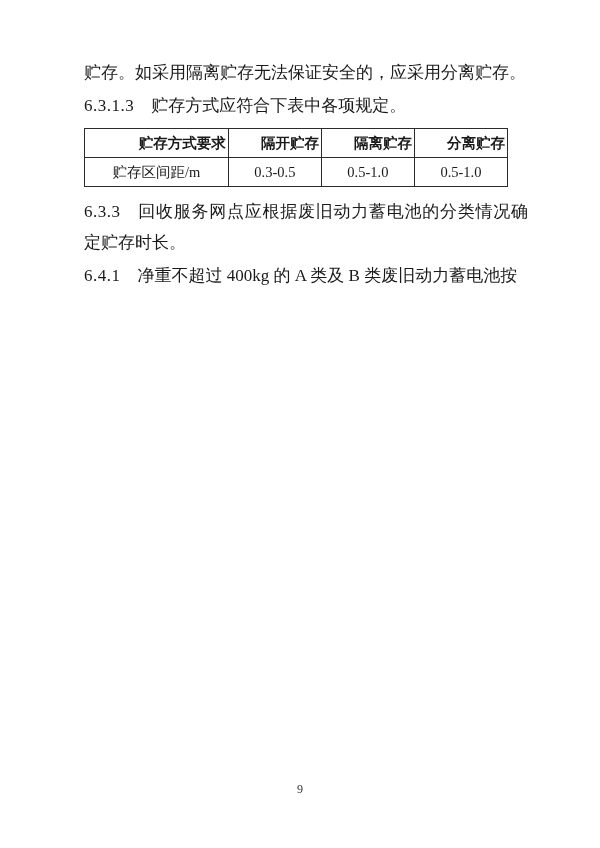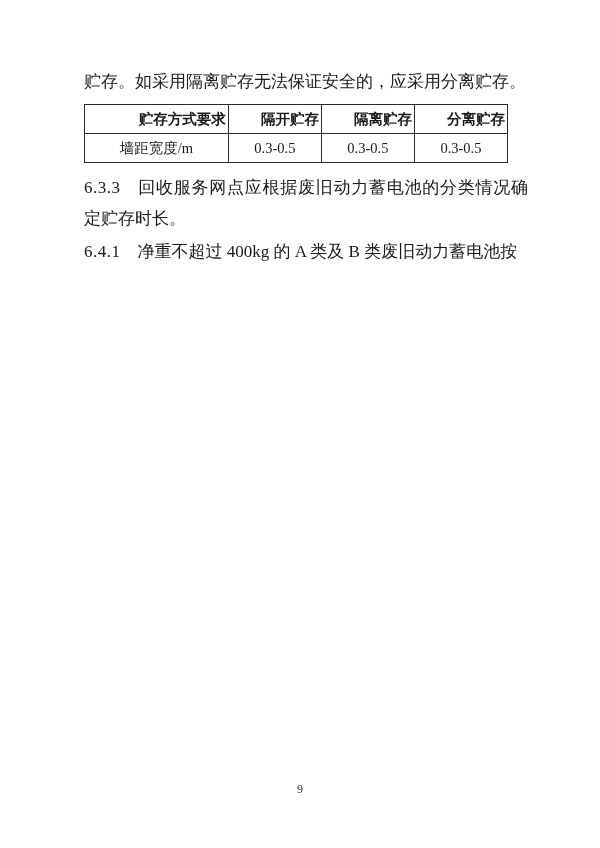--- a/index.html
+++ b/index.html
@@ -11,21 +11,21 @@
     position: relative;
     width: 600px;
     height: 848px;
     background: #ffffff;
     overflow: hidden;
     font-family: "Liberation Serif", "DejaVu Serif", serif;
     color: #1a1a1a;
   }
   .content {
     position: absolute;
-    top: 64px;
+    top: 55px;
     left: 84px;
     width: 444px;
   }
   p.para {
     margin: 2px 0;
     font-size: 17px;
     line-height: 31px;
     text-align: justify;
     text-justify: inter-ideograph;
     color: #1a1a1a;
@@ -69,42 +69,45 @@
 </head>
 <body>
 
 <div class="page">
   <div class="content">
 
     <p class="para">
       <span>贮存。如采用隔离贮存无法保证安全的，应采用分离贮存。</span>
     </p>
 
+    <p class="para">
+      <span class="sec-num">6.3.1.3</span><span>贮存方式应符合下表中各项规定。</span>
+    </p>
 
     <table class="spec-table">
       <colgroup>
         <col style="width:34%">
         <col style="width:22%">
         <col style="width:22%">
         <col style="width:22%">
       </colgroup>
       <thead>
         <tr>
           <th>贮存方式要求</th>
           <th>隔开贮存</th>
           <th>隔离贮存</th>
           <th>分离贮存</th>
         </tr>
       </thead>
       <tbody>
         <tr>
-          <td>墙距宽度/m</td>
+          <td>贮存区间距/m</td>
           <td>0.3-0.5</td>
-          <td>0.3-0.5</td>
-          <td>0.3-0.5</td>
+          <td>0.5-1.0</td>
+          <td>0.5-1.0</td>
         </tr>
       </tbody>
     </table>
 
 
     <p class="para">
       <span class="sec-num">6.3.3</span><span>回收服务网点应根据废旧动力蓄电池的分类情况确定贮存时长。</span>
     </p>
 
 

